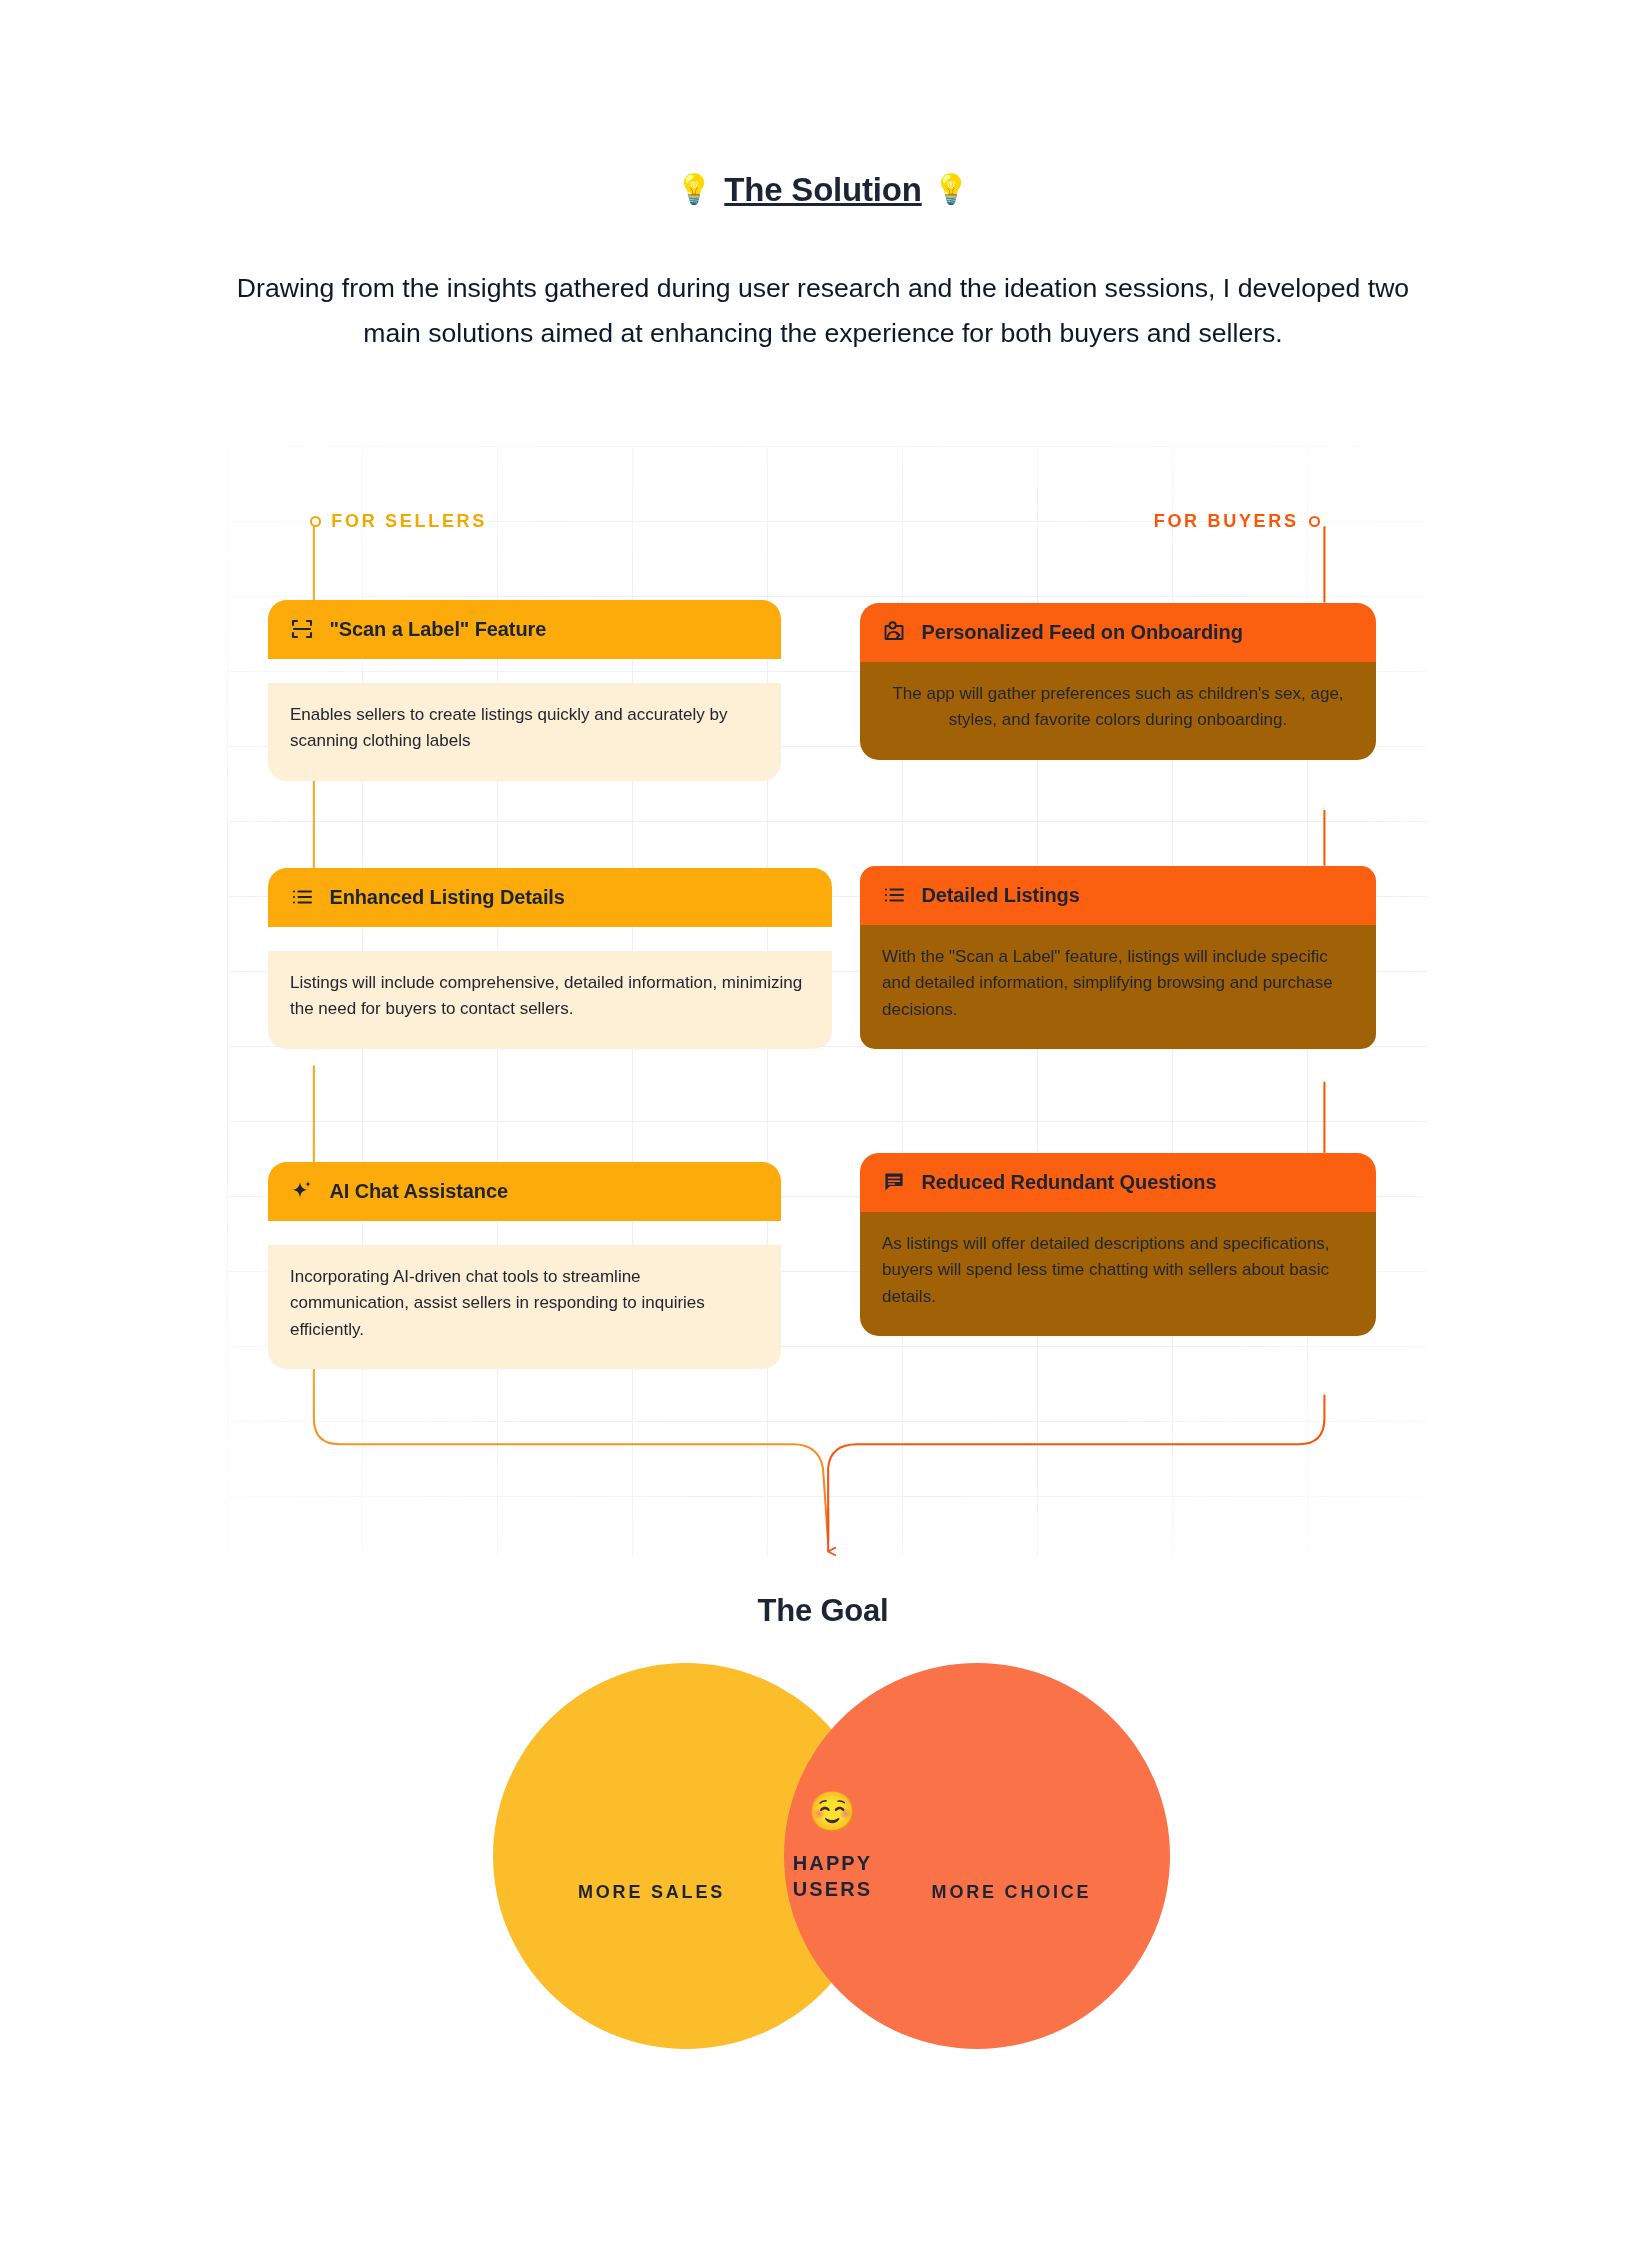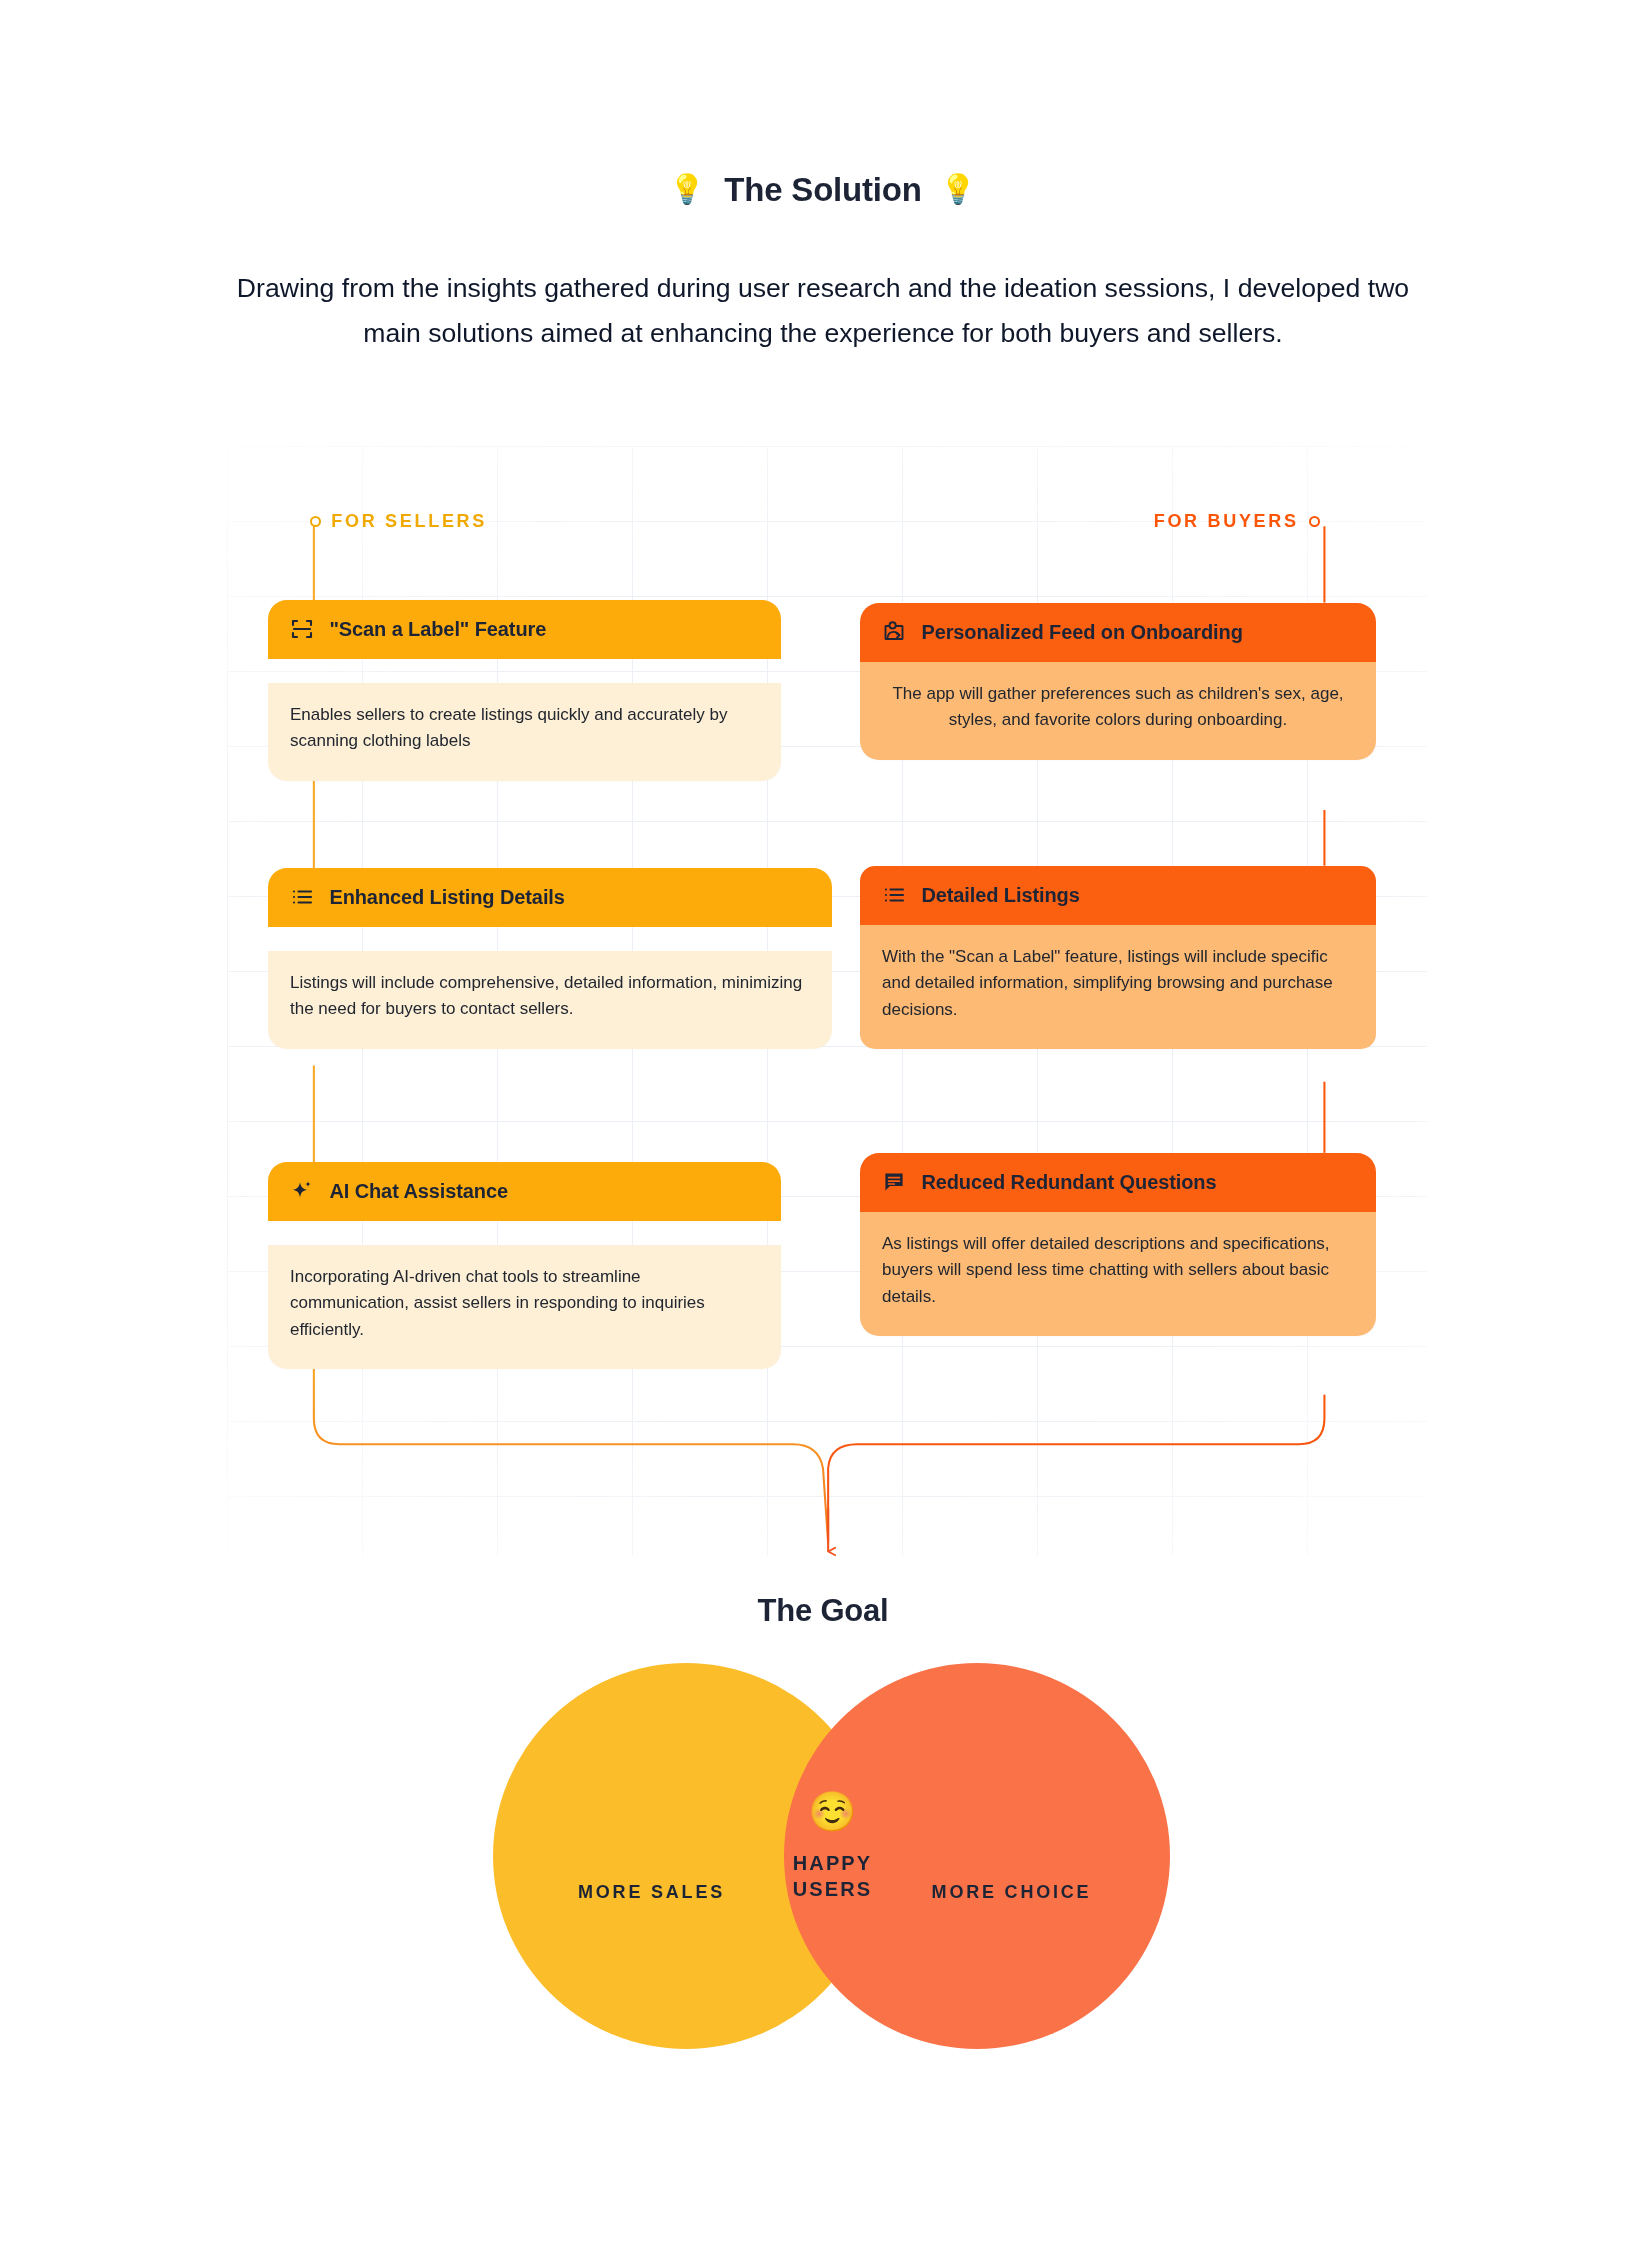--- a/index.html
+++ b/index.html
@@ -25,21 +25,21 @@
     left: 0;
     width: 1646px;
     text-align: center;
     font-size: 33px;
     font-weight: 700;
     color: #1d2436;
     letter-spacing: -0.2px;
     line-height: 43px;
   }
   .header-title .bulb { font-size: 29px; vertical-align: 1.7px; }
-  .header-title .ttl { margin: 0 19px; }
+  .header-title .ttl { margin: 0 12px; text-decoration: underline; }
 
   .header-sub {
     position: absolute;
     top: 266px;
     left: 50%;
     transform: translateX(-50%);
     width: 1217px;
     text-align: center;
     font-size: 26.6px;
     line-height: 45px;
@@ -118,21 +118,21 @@
     padding: 19px 22px 26px 22px;
     font-size: 17px;
     line-height: 26.6px;
     color: #22262f;
   }
   
   .card.sell .card-head { background: #FCAB0A; }
   .card.sell .card-body { background: #FDF0D7; margin-top: 24px; }
   
   .card.buy .card-head { background: #FB5F10; }
-  .card.buy .card-body { background: #fdba74; }
+  .card.buy .card-body { background: #a16207; }
 
   
   .c-s1 { left: 268px;  top: 600px;  width: 513px; }
   .c-s2 { left: 268px;  top: 868px; width: 564px; }
   .c-s3 { left: 268px;  top: 1162px; width: 513px; }
   .c-b1 { left: 860px; top: 603px;  width: 516px; text-align: center; }
   .c-b2 { left: 860px; top: 866px; width: 516px; border-radius: 15px; }
   .c-b3 { left: 860px; top: 1153px; width: 516px; }
 
   

